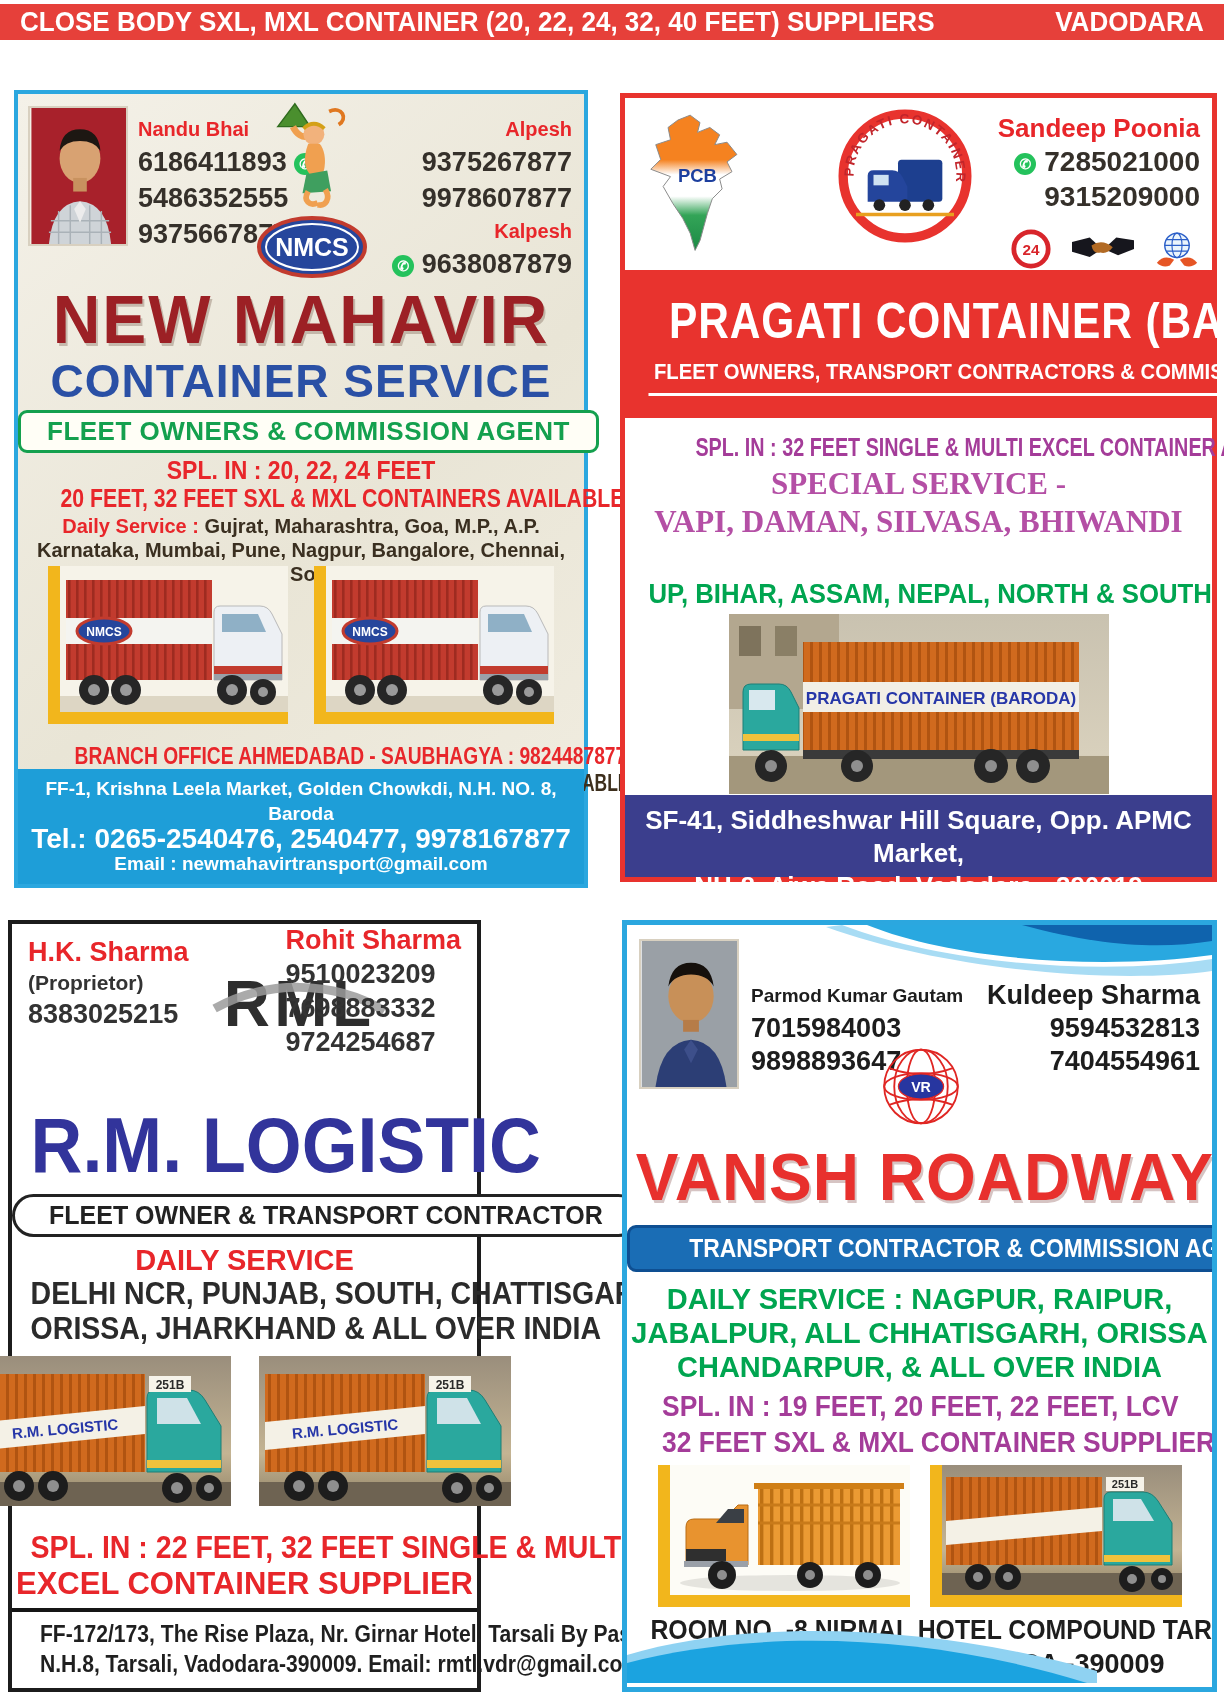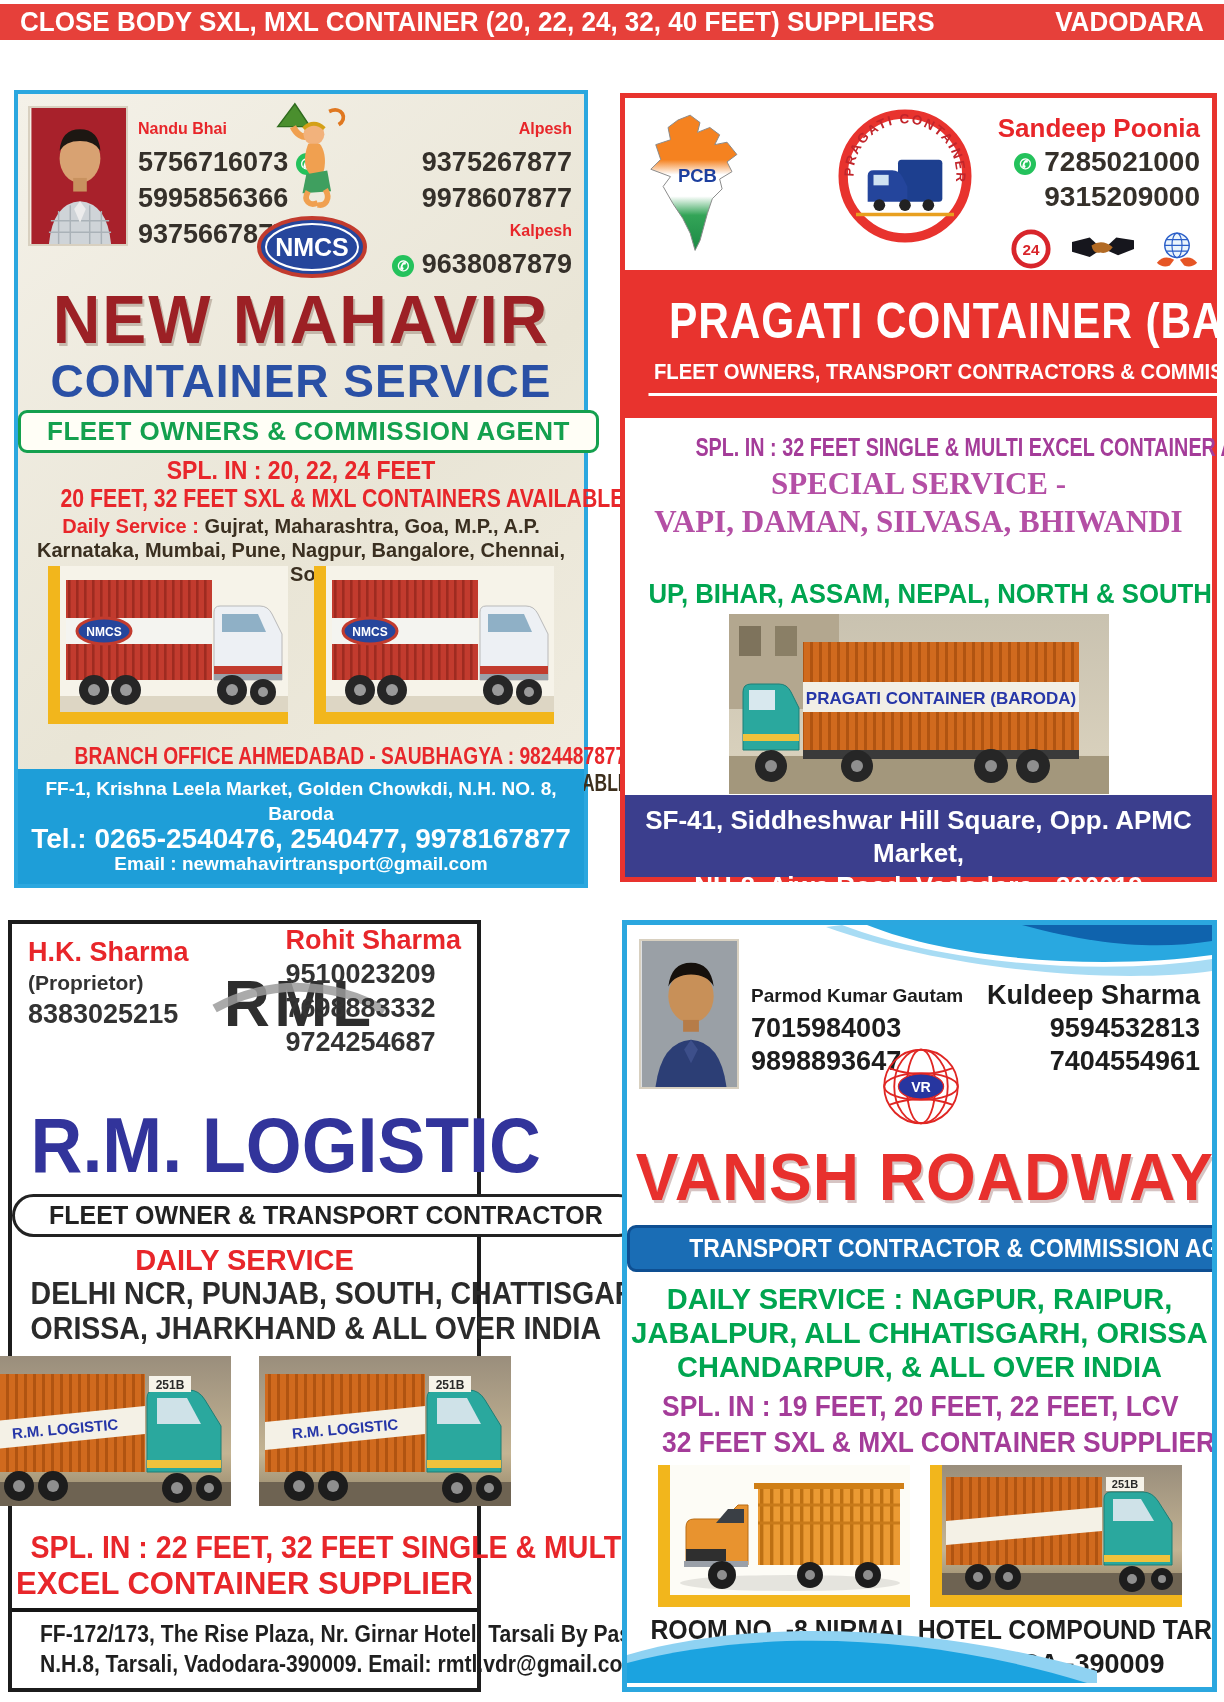--- a/index.html
+++ b/index.html
@@ -18,21 +18,21 @@
 #topbar .l{transform:scaleX(.93);transform-origin:left center;white-space:nowrap}
 #topbar .r{transform:scaleX(.93);transform-origin:right center;white-space:nowrap}
 .card{position:absolute;background:#fff}
 #card1{left:14px;top:90px;width:574px;height:798px;border:4px solid #2ba7df;background:linear-gradient(140deg,#f4f1e8,#e9e5d6 55%,#f1ede1)}
 #card2{left:620px;top:93px;width:597px;height:789px;border:5px solid #e8332e}
 #card3{left:8px;top:920px;width:473px;height:772px;border:4px solid #1c1c1c}
 #card4{left:622px;top:920px;width:595px;height:772px;border:5px solid #2ba7df;overflow:hidden}
 .red{color:#e8262a}
 .wa{display:inline-block;width:22px;height:22px;border-radius:50%;background:#24c25c;color:#fff;font-size:14px;line-height:22px;text-align:center;vertical-align:2px;font-weight:bold}
 .phones{font-size:27px;font-weight:bold;color:#35302a;line-height:36px;white-space:nowrap}
-.cname{font-size:16px;font-weight:bold;line-height:30px}
+.cname{font-size:20px;font-weight:bold;line-height:30px}
 .photo{border:2px solid #d8d0c0;overflow:hidden}
 .tframe{border-left:12px solid #f2b61c;border-bottom:12px solid #f2b61c}
 .pill1{display:inline-block;border:3px solid #14a04e;border-radius:9px;background:#fffef6;color:#14a04e;font-weight:bold;font-size:26px;padding:3px 26px;letter-spacing:.5px}
 .pill3{display:inline-block;border:3px solid #222;border-radius:26px;background:#fff;color:#222;font-weight:bold;font-size:25px;padding:4px 34px}
 .pill4{display:inline-block;background:#1a6db5;border:3px solid #0e4f92;border-radius:9px;color:#fff;font-weight:bold;font-size:26px;padding:5px 20px}
 #c1-footer{position:absolute;left:0;right:0;bottom:0;background:#1e9ed8;color:#fff;text-align:center;padding:7px 0 8px}
 #c1-footer div{font-weight:bold}
 #c2-banner{position:absolute;left:0;right:0;top:172px;height:148px;background:#e8332e;color:#fff;display:flex;flex-direction:column;justify-content:center;gap:9px;text-align:center}
 #c2-footer{position:absolute;left:0;right:0;bottom:0;height:82px;background:#3b3e8d;color:#fff;text-align:center;padding-top:9px;font-weight:bold;font-size:26px;line-height:33px}
 .serif{font-family:"Liberation Serif",serif}
@@ -88,22 +88,22 @@
       <ellipse cx="50" cy="52" rx="21" ry="25" fill="#d8a272"></ellipse>
       <path d="M29,44 q2,-22 21,-22 q19,0 21,22 q-6,-10 -21,-10 q-15,0 -21,10z" fill="#1d1712"></path>
       <rect x="43" y="72" width="14" height="14" fill="#c8925f"></rect>
       <path d="M18,140 q4,-42 32,-44 q28,2 32,44 z" fill="#cfd4d8"></path>
       <path d="M28,106 V140 M40,100 V140 M60,100 V140 M72,106 V140 M20,116 H80 M18,128 H82" stroke="#aab2b8" stroke-width="1.5" fill="none"></path>
       <polygon points="50,96 44,104 50,118 56,104" fill="#ececec"></polygon>
     </svg>
   </div>
   <div class="abs" style="left:120px;top:20px">
     <div class="cname red">Nandu Bhai</div>
-    <div class="phones"><span>5756716073</span> <span class="wa">✆</span></div>
-    <div class="phones">5995856366</div>
+    <div class="phones"><span>6186411893</span> <span class="wa">✆</span></div>
+    <div class="phones">5486352555</div>
     <div class="phones"><span>9375667877</span> <span class="wa">✆</span></div>
   </div>
   <div class="abs" style="left:252px;top:6px;width:84px;height:118px">
     <svg viewBox="0 0 84 124" width="84" height="118">
       <path d="M60,12 C74,6 80,20 70,26" stroke="#e07820" stroke-width="4" fill="none"></path>
       <polygon points="6,28 24,4 40,28" fill="#4a8f2e" stroke="#2f6b1e" stroke-width="1.5"></polygon>
       <path d="M22,28 C26,36 32,40 38,38" stroke="#f0a050" stroke-width="7" fill="none"></path>
       <circle cx="44" cy="36" r="11" fill="#f2b27c"></circle>
       <path d="M33,30 q11,-10 22,0" stroke="#d4a017" stroke-width="4" fill="none"></path>
       <path d="M38,46 C32,62 34,74 42,80 L54,76 C58,62 54,50 50,46 Z" fill="#f0a050"></path>

